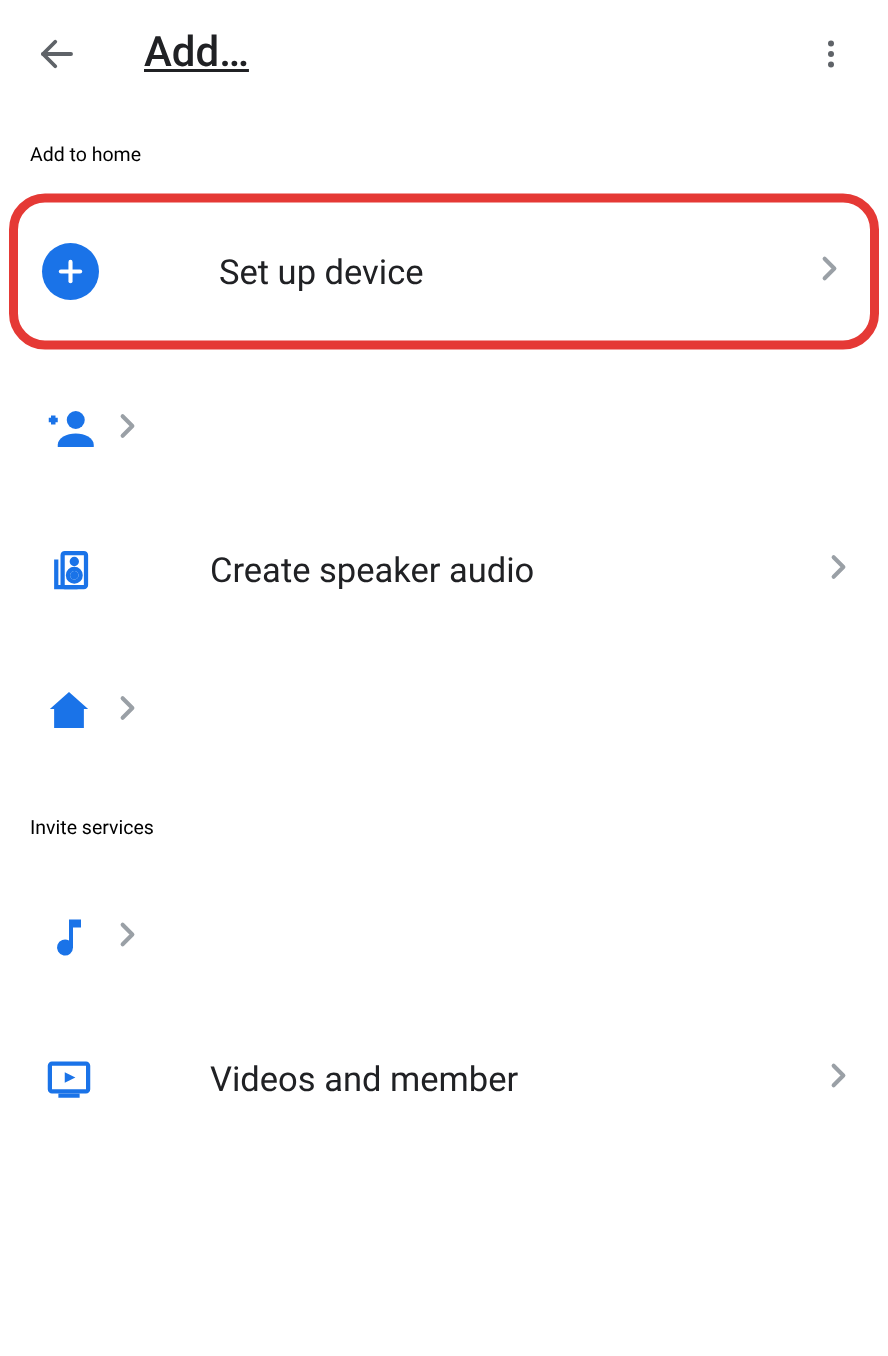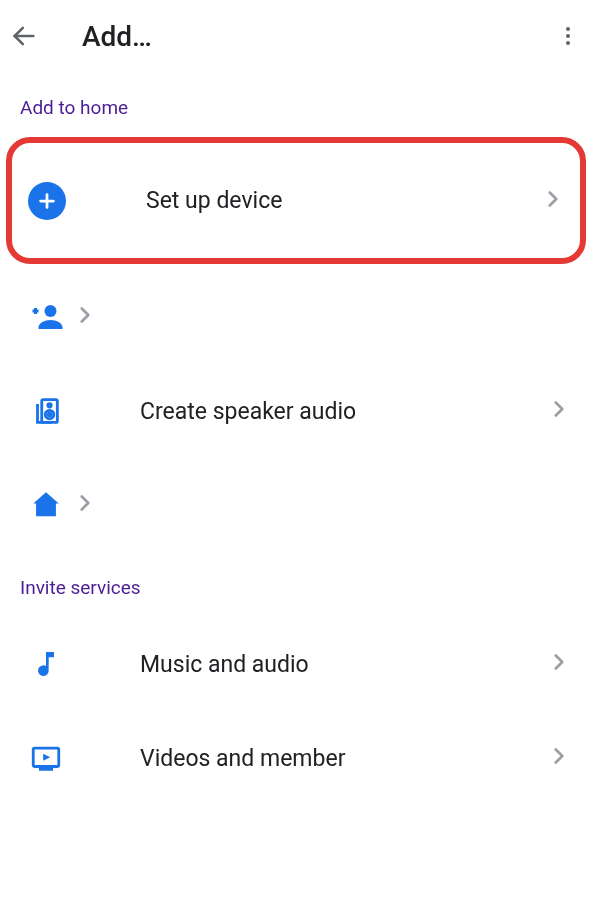--- a/index.html
+++ b/index.html
@@ -9,23 +9,23 @@
     }
     body {
       font-family: -apple-system, BlinkMacSystemFont, 'Segoe UI', Roboto, Arial, sans-serif;
       background: #ffffff;
       width: 592px;
       height: 904px;
       color: #202124;
     }
     .header {
       display: flex;
-      align-items: center;
-      padding: 18px 6px;
+      padding: 18px 20px;
       height: 72px;
+      text-decoration: underline;
     }
     .back-icon {
       width: 36px;
       height: 36px;
       display: flex;
       align-items: center;
       justify-content: center;
       color: #5f6368;
       cursor: pointer;
     }
@@ -39,38 +39,38 @@
       margin-left: auto;
       width: 36px;
       height: 36px;
       display: flex;
       align-items: center;
       justify-content: center;
       color: #5f6368;
       cursor: pointer;
     }
     .section-header {
-      font-size: 19px;
-      color: #4c1d95;
+      font-size: 13px;
+      color: #000000;
       padding: 24px 20px 18px 20px;
       font-weight: 400;
     }
     .list-item {
       display: flex;
       align-items: center;
       padding: 0 20px;
       height: 94px;
       cursor: pointer;
     }
     .list-item.highlighted {
       border: 6px solid #e53935;
       border-radius: 24px;
       margin: 0 6px;
       padding: 0 14px;
-      height: 127px;
+      height: 104px;
       justify-content: space-between;
     }
     .item-icon {
       width: 52px;
       height: 52px;
       display: flex;
       align-items: center;
       justify-content: center;
       color: #1a73e8;
       flex-shrink: 0;
@@ -193,21 +193,20 @@
 </div>
 
 <div class="section-header">Invite services</div>
 
 <div class="list-item">
   <div class="item-icon">
     <svg width="32" height="32" viewBox="0 0 24 24" fill="currentColor">
       <path d="M12 3v10.55A4 4 0 1 0 14 17V7h4V3h-6z"></path>
     </svg>
   </div>
-  <div class="item-label">Music and audio</div>
   <div class="chevron-icon">
     <svg width="26" height="26" viewBox="0 0 24 24" fill="none" stroke="currentColor" stroke-width="2.5" stroke-linecap="round" stroke-linejoin="round">
       <polyline points="9 18 15 12 9 6"></polyline>
     </svg>
   </div>
 </div>
 
 <div class="list-item">
   <div class="item-icon">
     <svg width="34" height="34" viewBox="0 0 24 24" fill="none" stroke="currentColor" stroke-width="2">

